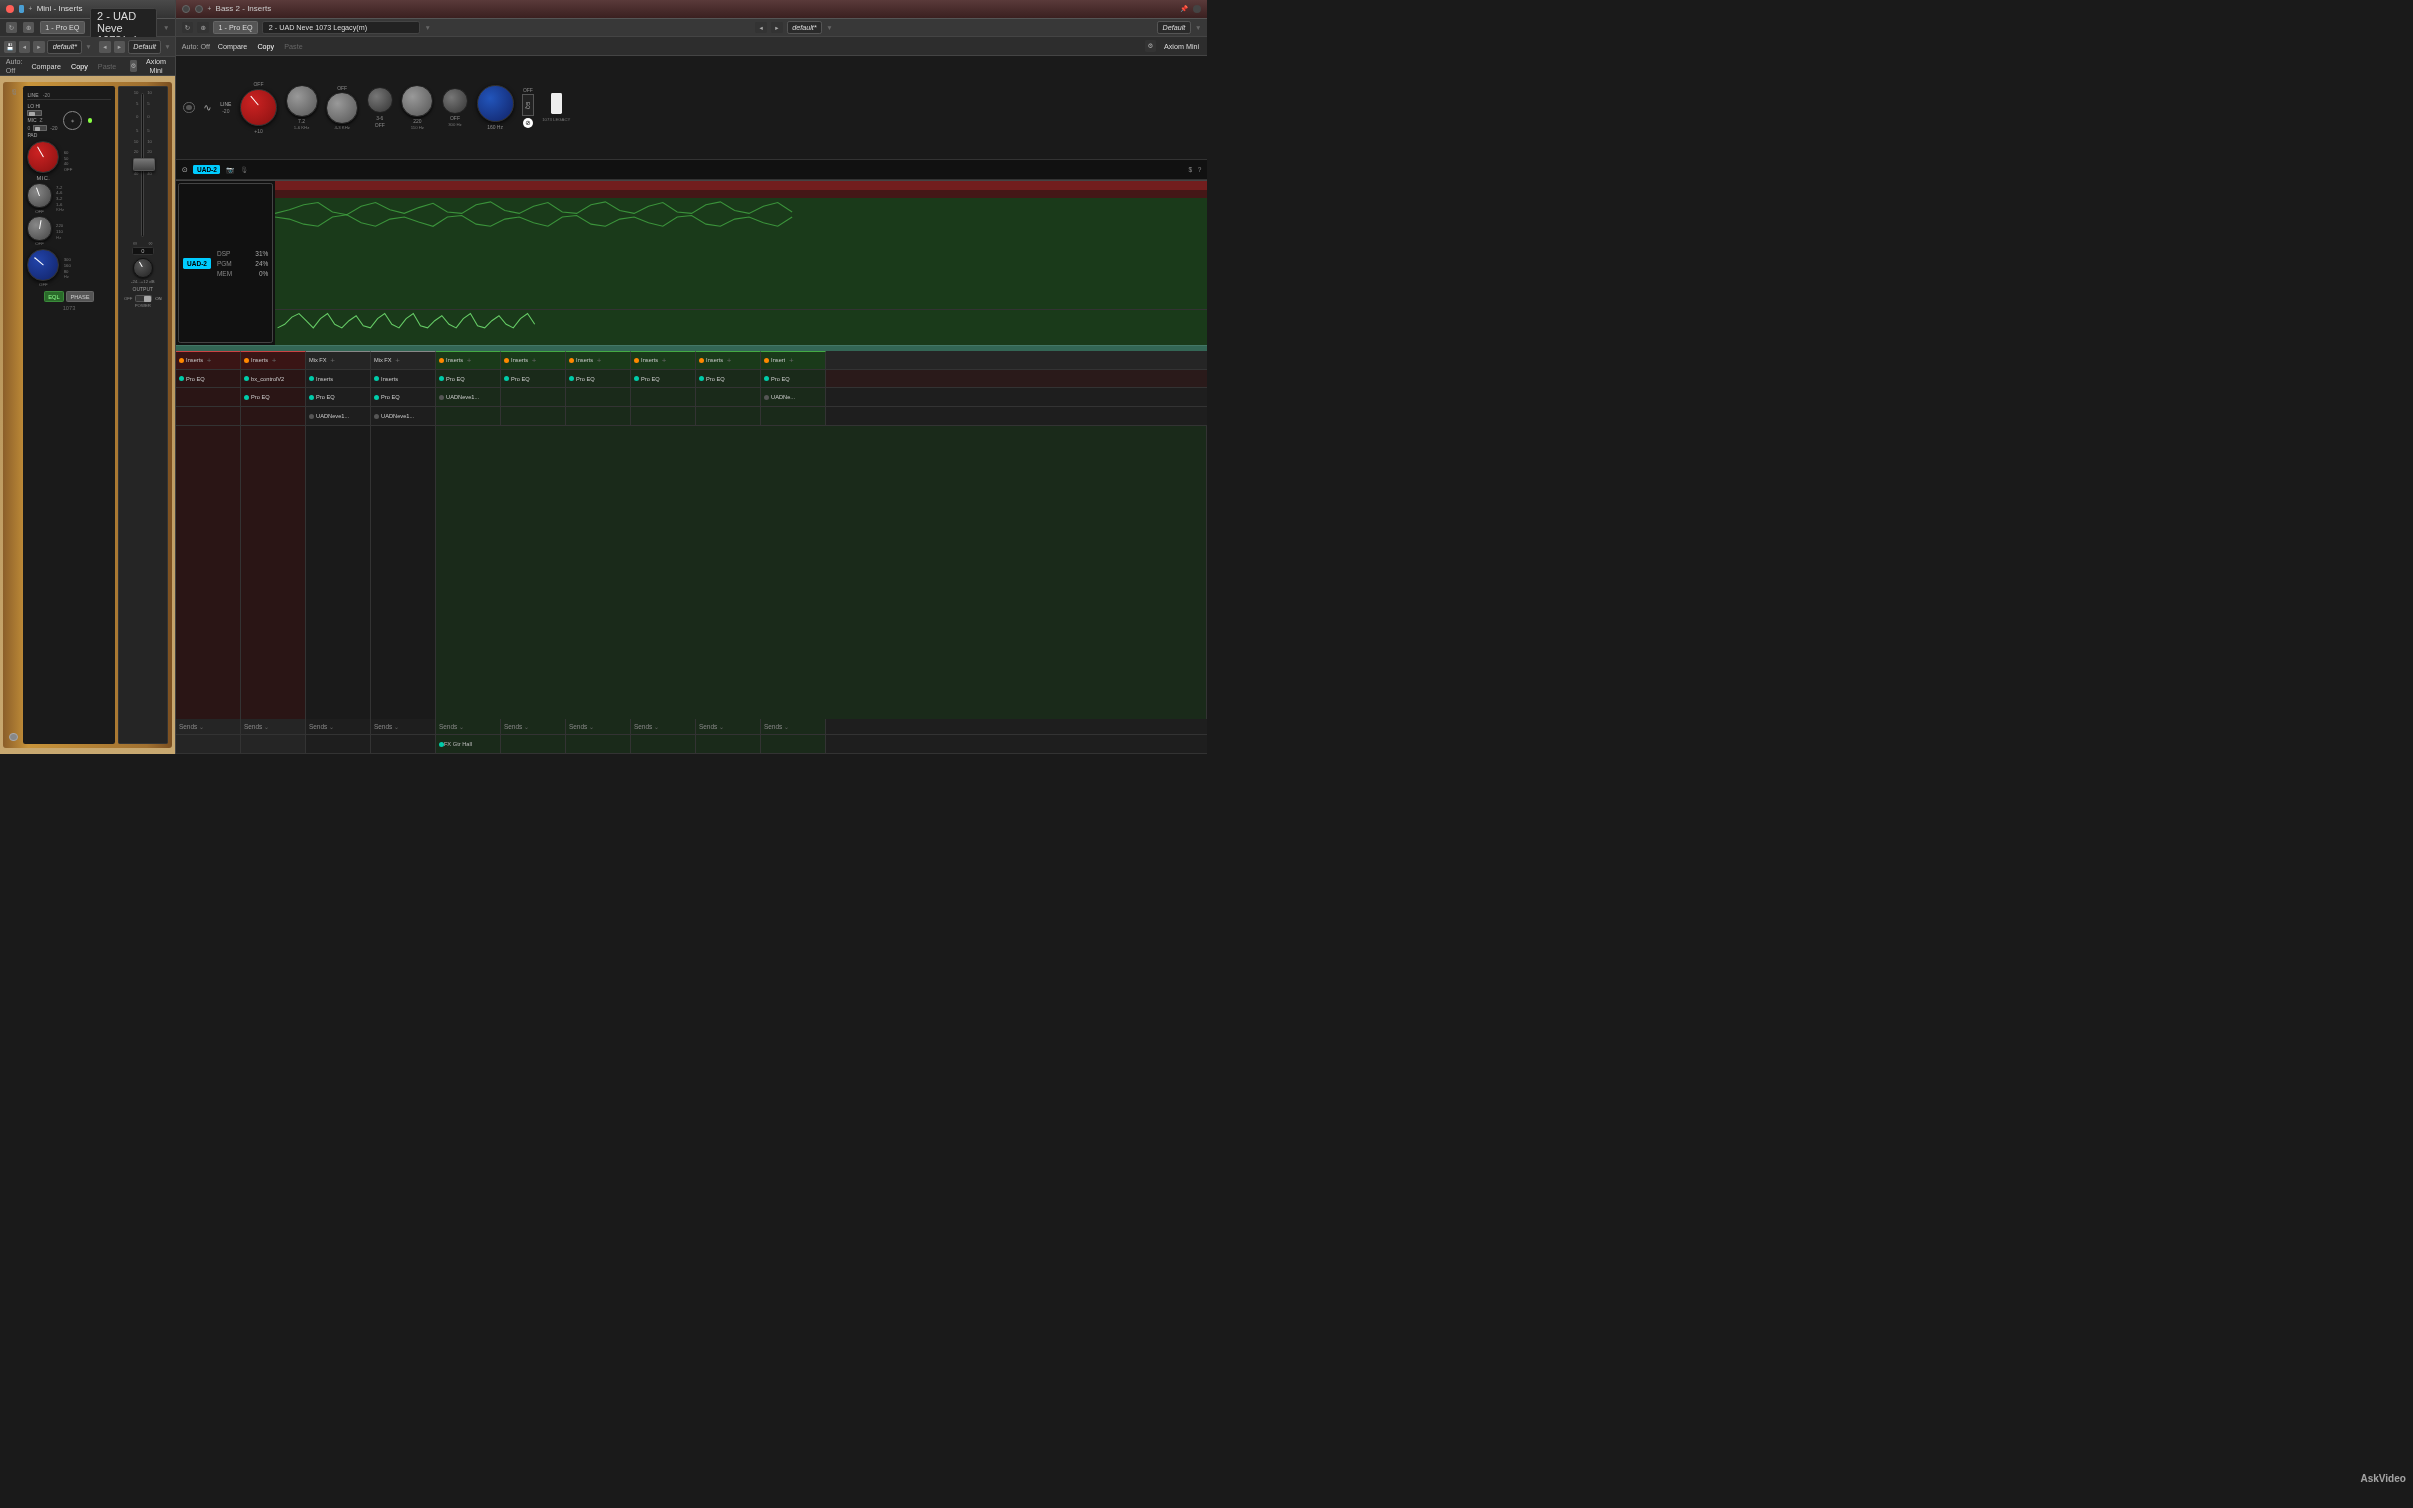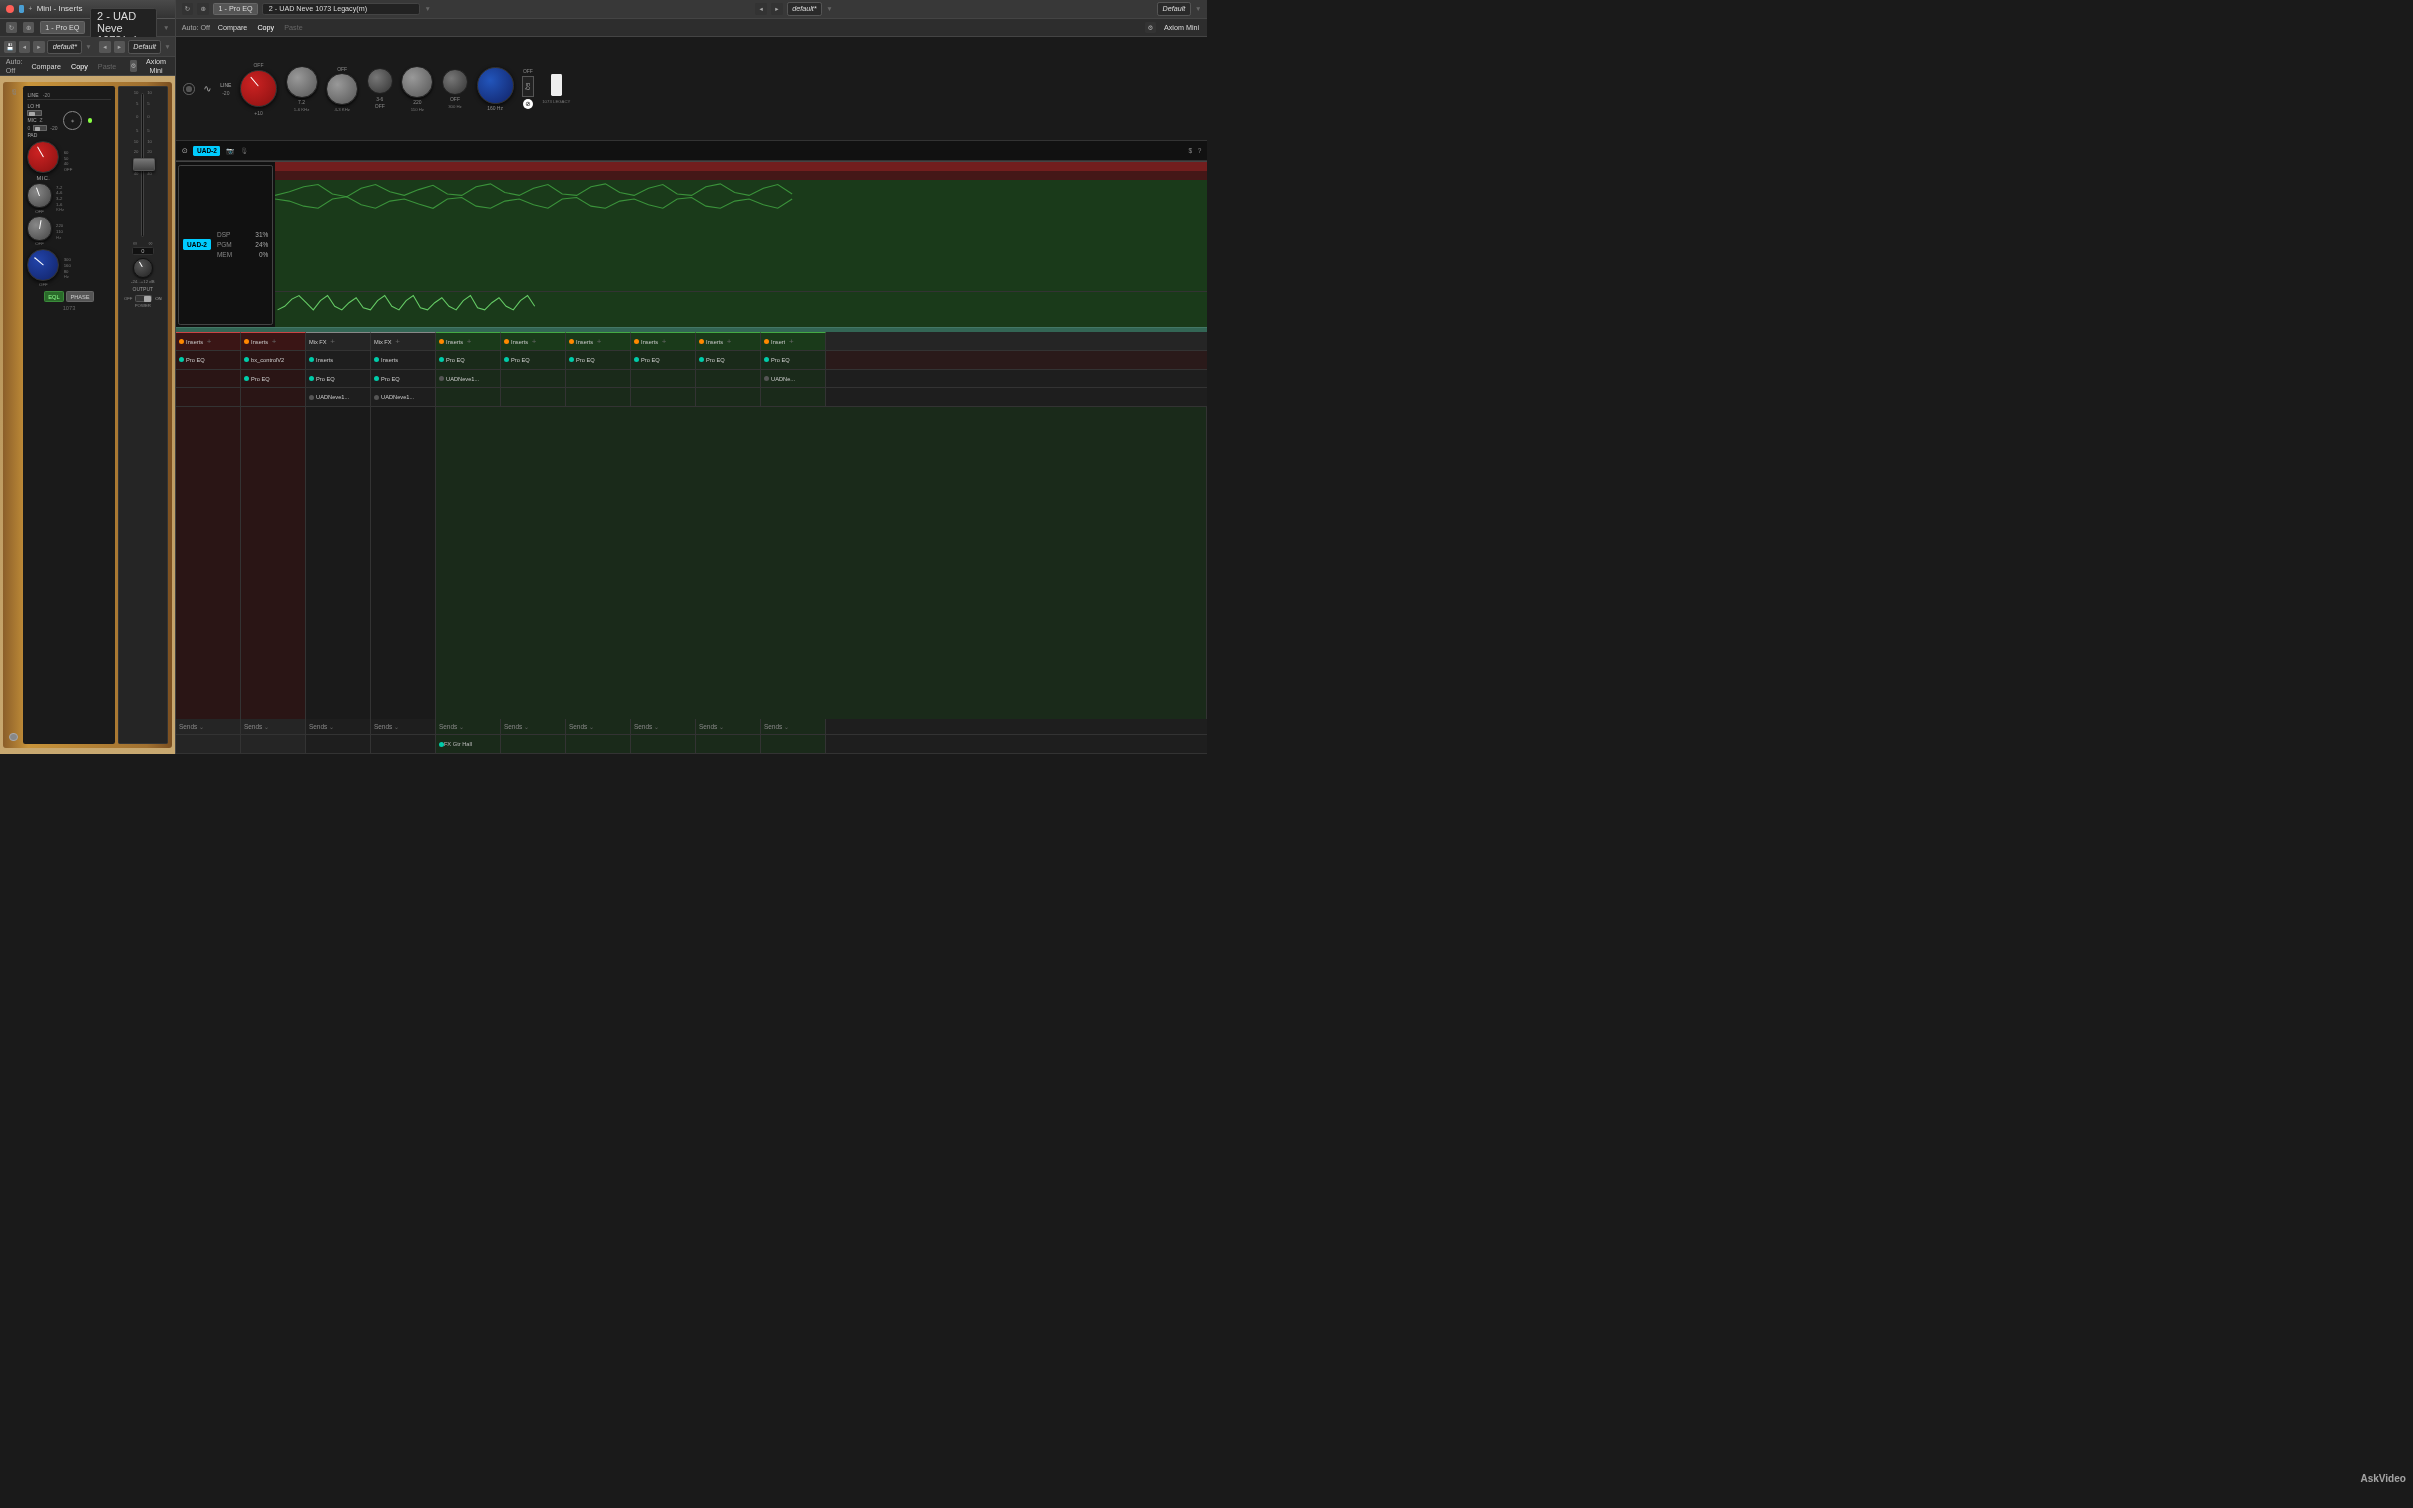--- a/index.html
+++ b/index.html
@@ -785,20 +785,29 @@
           </div>
         </div>
       </div>
     </div>
   </div>
 
   <div class="right-panel">
 
     <div class="bass2-plugin">
 
+      <div class="bass2-titlebar">
+        <div style="width:8.6px;height:8.6px;border-radius:50%;background:#444;border:0.7px solid #666;"></div>
+        <div style="width:8.6px;height:8.6px;border-radius:50%;background:#444;border:0.7px solid #666;"></div>
+        <span style="color:#aaa;font-size:6.5px;">+</span>
+        <span style="color:#ccc;font-size:8px;font-weight:500;">Bass 2 - Inserts</span>
+        <div style="flex:1;"></div>
+        <div style="color:#4a9fd4;font-size:6.5px;">📌</div>
+        <div style="width:8.6px;height:8.6px;border-radius:50%;background:#444;"></div>
+      </div>
 
       <div class="bass2-toolbar">
         <div class="toolbar-icon" style="background:#333;">↻</div>
         <div class="toolbar-icon" style="background:#333;">⊕</div>
         <div class="track-selector-btn">1 - Pro EQ</div>
         <div style="background:#222;border:0.7px solid #444;border-radius:2.2px;color:#ddd;padding:0.7px 5.7px;font-size:7.2px;flex:1;max-width:158px;">2 - UAD Neve 1073 Legacy(m)</div>
         <span style="color:#666;font-size:6.5px;">▼</span>
         <div style="flex:1;"></div>
         <div class="toolbar-icon" style="background:#333;">◂</div>
         <div class="toolbar-icon" style="background:#333;">▸</div>

